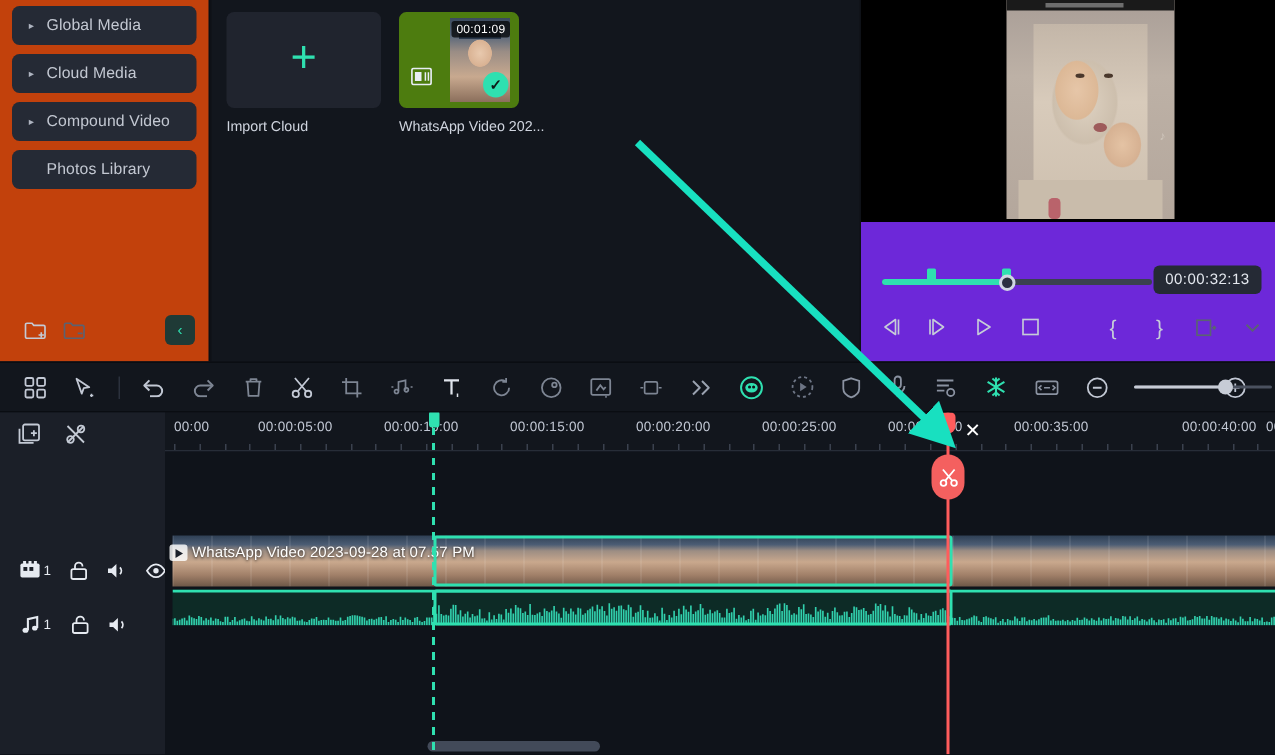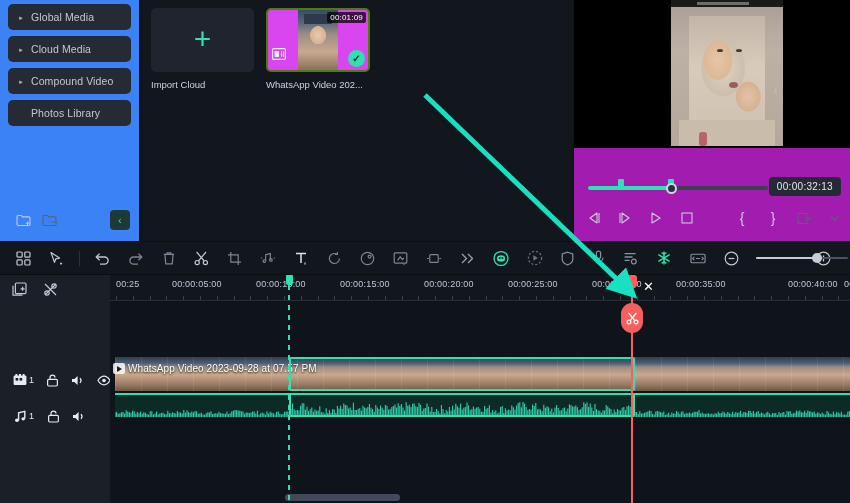--- a/index.html
+++ b/index.html
@@ -10,21 +10,21 @@
     overflow: hidden;
   }
   .app { position: relative; width: 850px; height: 503px; background: #0e1117; }
 
   
   .top { position: absolute; left:0; top:0; width:850px; height:241px; }
 
   
   .sidebar {
     position:absolute; left:0; top:0; width:140px; height:241px;
-    background:#3b82f6; border-right:1px solid #0b0e13;
+    background:#c2410c; border-right:1px solid #0b0e13;
     padding:4px 8px 0 8px;
   }
   .side-item {
     height:26px; margin-bottom:6px; border-radius:5px;
     background:#252a35; display:flex; align-items:center;
     padding-left:8px; color:#c3c8d2; font-size:10.5px; letter-spacing:.1px;
   }
   .side-item .caret {
     width:10px; font-size:7px; color:#aeb4c0; line-height:1; margin-right:5px;
     display:inline-block; text-align:center;
@@ -48,22 +48,22 @@
   }
   .media-row { display:flex; gap:12px; }
   .media-cell { width:103px; }
   .import-box {
     width:103px; height:64px; border-radius:5px; background:#20242e;
     display:flex; align-items:center; justify-content:center;
   }
   .plus { color:#2fe0b0; font-size:30px; font-weight:300; line-height:1; margin-top:-3px;}
   .media-cap { font-size:9.5px; color:#cfd4de; margin-top:7px; white-space:nowrap; overflow:hidden; }
   .thumb-box {
-    width:104px; height:64px; border-radius:5px; background:#d946ef;
-    border:2px solid #4d7c0f; position:relative; overflow:hidden;
+    width:80px; height:64px; border-radius:5px; background:#4d7c0f;
+    border:4px solid #4d7c0f; position:relative; overflow:hidden;
   }
   .thumb-strip {
     position:absolute; left:30px; top:0; width:40px; height:100%;
     background:
       radial-gradient(ellipse 14px 16px at 50% 42%, #e8c9ae 0%, #d9b293 55%, transparent 58%),
       linear-gradient(#3b4a5e 0%, #55657a 20%, #9a8d85 40%, #c8a98f 70%, #8b6f5c 100%);
   }
   .thumb-strip:after{
     content:""; position:absolute; left:6px; top:4px; width:28px; height:10px;
     background:#2b3a4d;
@@ -95,21 +95,21 @@
       radial-gradient(ellipse 34px 44px at 45% 40%, #ded2c2 0%, #cdbfad 62%, transparent 66%),
       radial-gradient(ellipse 20px 24px at 78% 62%, #e4c3a4 0%, #d6b192 60%, transparent 64%),
       linear-gradient(#c3b6a8 0%, #d8cbbb 40%, #cdbfae 100%);
   }
   .pv-eye { position:absolute; width:6px; height:3px; border-radius:50%; background:#4a382c; }
   .pv-mouth { position:absolute; left:40px; top:66px; width:9px; height:6px; border-radius:50%; background:#9e5b5b; }
   .pv-body { position:absolute; left:8px; bottom:0; width:96px; height:26px; background:#c9bcab; }
   .pv-lip { position:absolute; left:28px; bottom:0; width:8px; height:14px; border-radius:3px; background:#b9636b; }
   .pv-tik { position:absolute; right:6px; top:86px; color:#d8d0c6; font-size:8px; opacity:.75; }
 
-  .pv-bar { position:absolute; left:0; top:148px; width:276px; height:93px; background:#a21caf; }
+  .pv-bar { position:absolute; left:0; top:148px; width:276px; height:93px; background:#6d28d9; }
   .pv-prog-wrap { position:absolute; left:14px; top:38px; width:180px; height:4px; }
   .pv-prog-track { position:absolute; left:0; top:0; width:180px; height:4px; border-radius:2px; background:#3a4150; }
   .pv-prog-fill { position:absolute; left:0; top:0; width:84px; height:4px; border-radius:2px; background:#2fe0b0; }
   .pv-mark { position:absolute; top:-7px; width:6px; height:8px; background:#2fe0b0; border-radius:1px; }
   .pv-knob {
     position:absolute; left:78px; top:-3px; width:11px; height:11px; border-radius:50%;
     background:#2a3040; border:2px solid #cfd6e2;
   }
   .pv-time {
     position:absolute; right:9px; top:29px; background:#252a35; color:#e4e8ef;
@@ -585,21 +585,21 @@
               <path d="M1 5h2.4L6.6 2v9L3.4 8H1z" fill="#e6eaf1"></path>
               <path d="M9 4.2a3.4 3.4 0 010 4.6" fill="none" stroke="#e6eaf1" stroke-width="1.2"></path>
             </svg>
         </span>
       </div>
     </div>
 
     <div class="tl-body">
 
       <div class="ruler">
-        <div class="rtick" style="left:6px;">00:25</div>
+        <div class="rtick" style="left:6px;">00:00</div>
         <div class="rtick" style="left:62px;">00:00:05:00</div>
         <div class="rtick" style="left:146px;">00:00:10:00</div>
         <div class="rtick" style="left:230px;">00:00:15:00</div>
         <div class="rtick" style="left:314px;">00:00:20:00</div>
         <div class="rtick" style="left:398px;">00:00:25:00</div>
         <div class="rtick" style="left:482px;">00:00:30:00</div>
         <div class="rtick" style="left:566px;">00:00:35:00</div>
         <div class="rtick" style="left:678px;">00:00:40:00</div>
         <div class="rtick" style="left:734px;">00:00:45:</div>
         <div id="minor-ticks">

